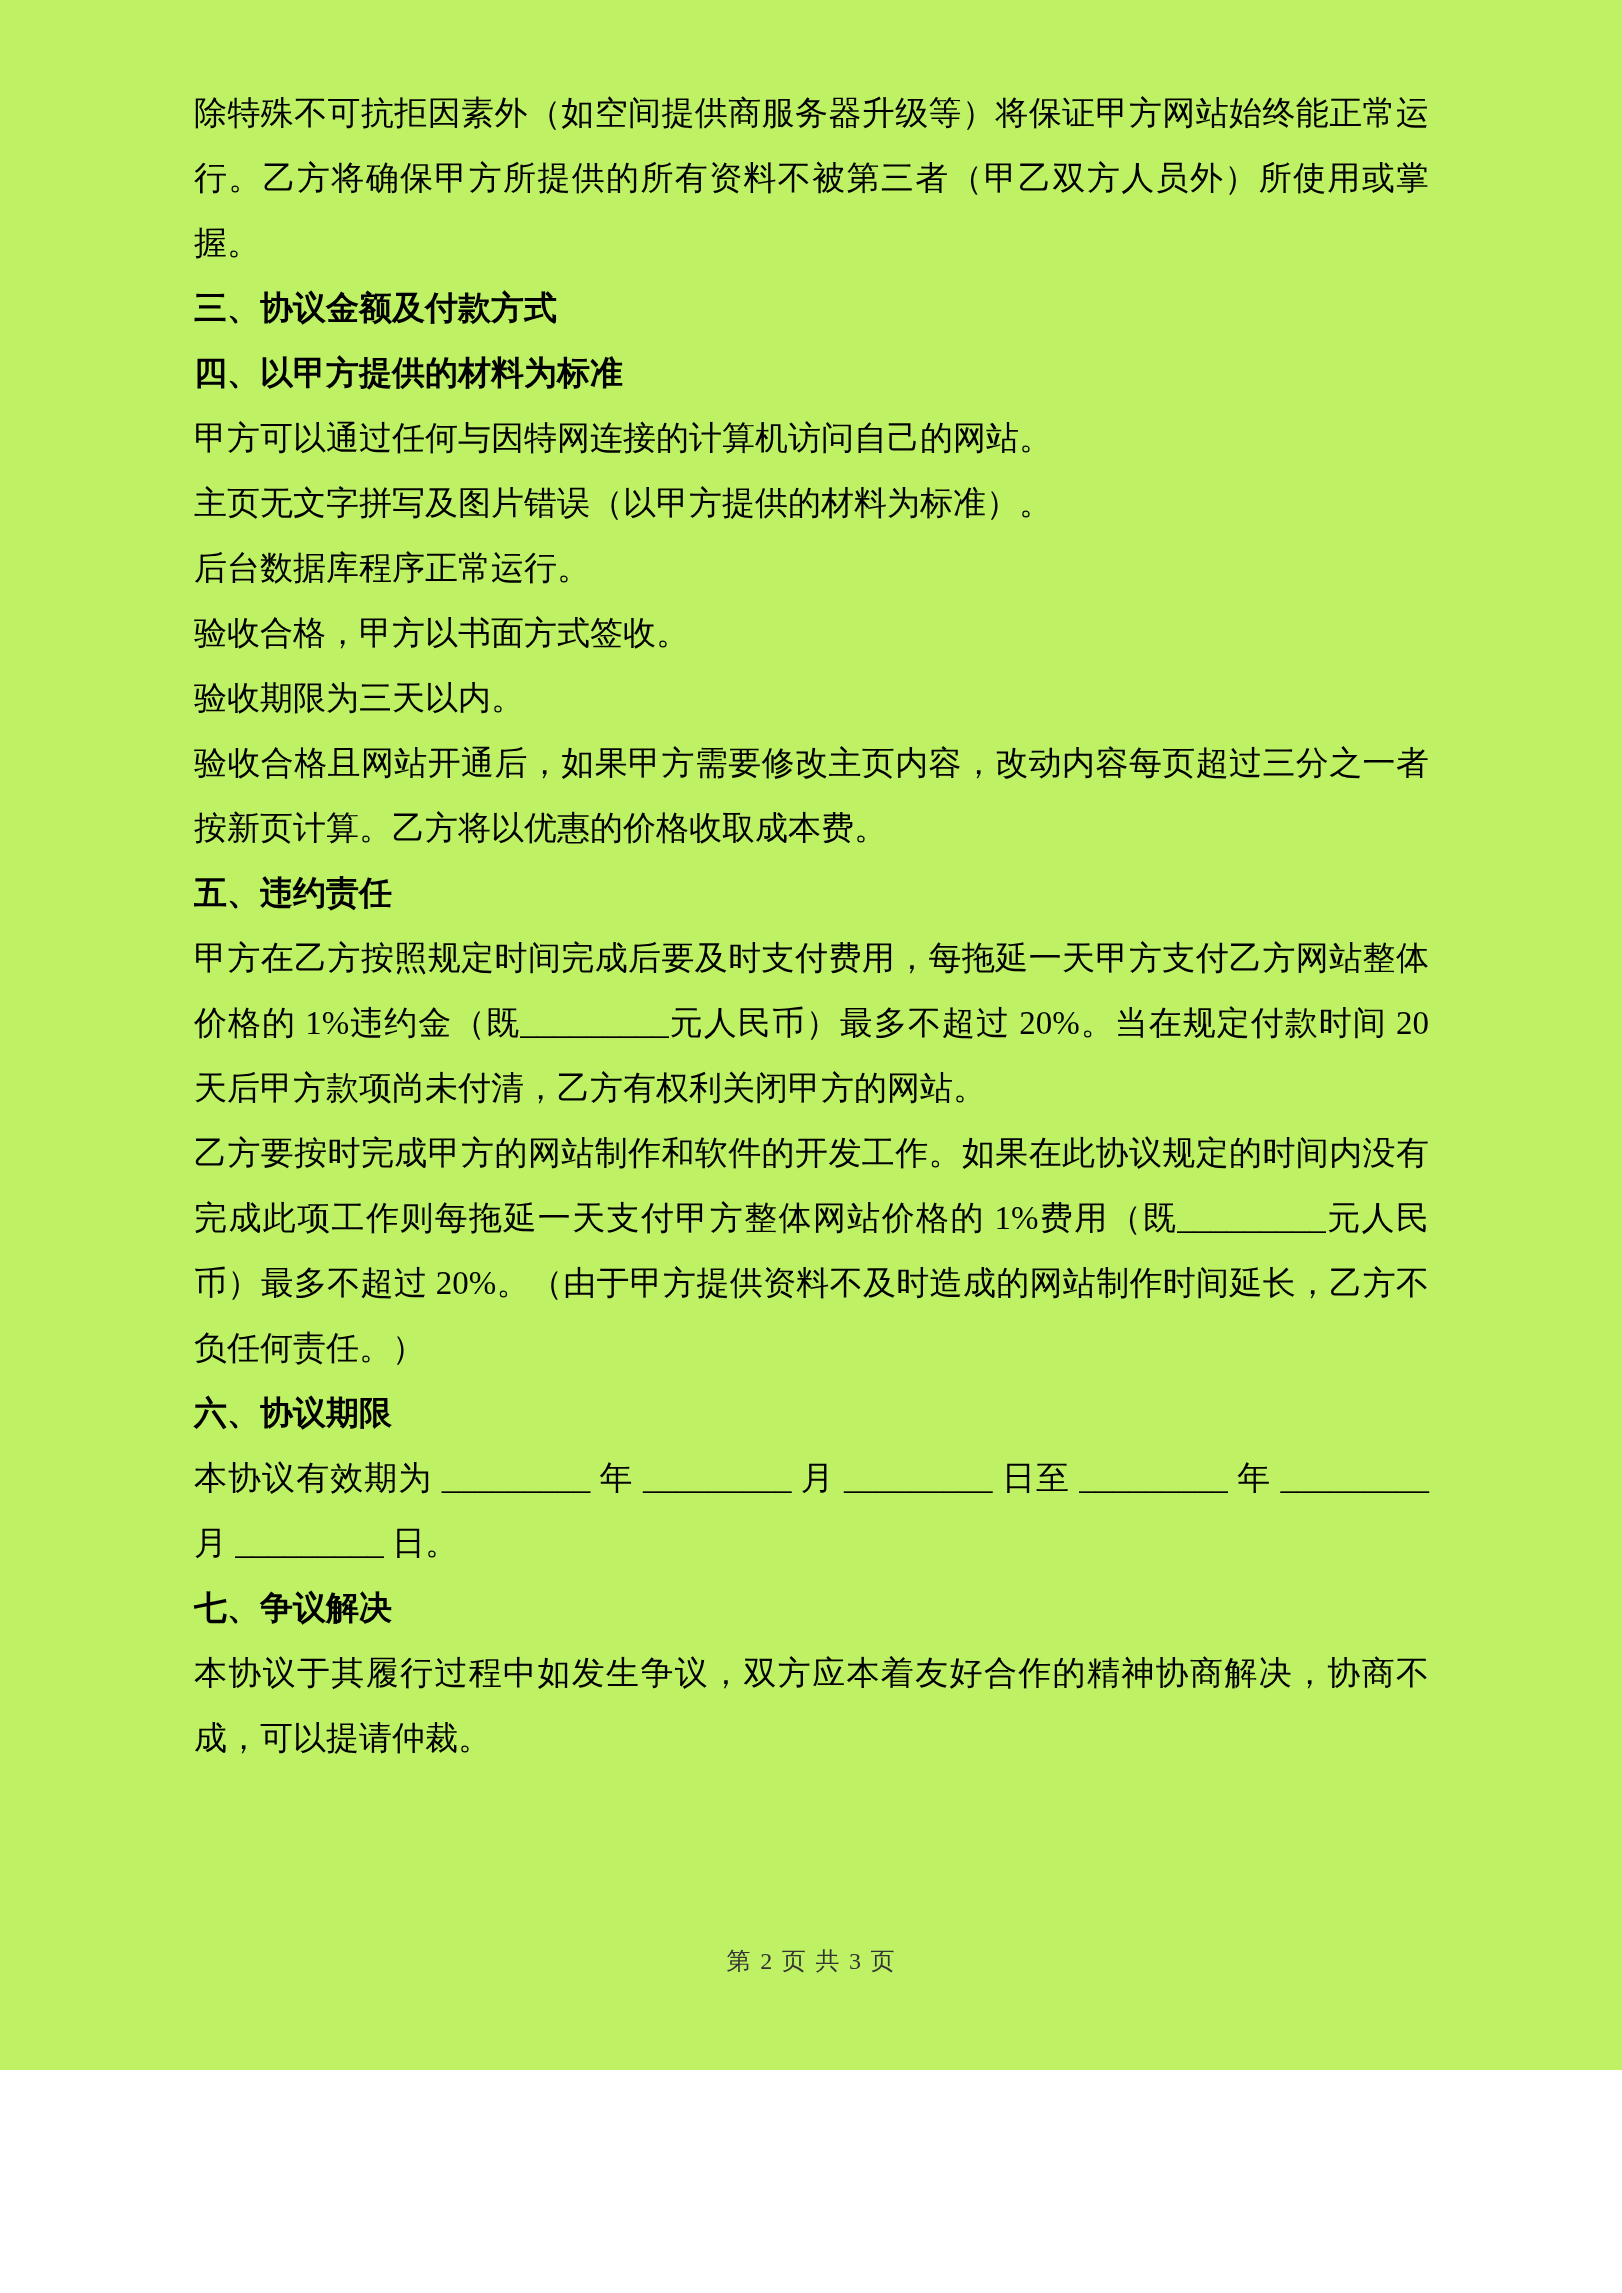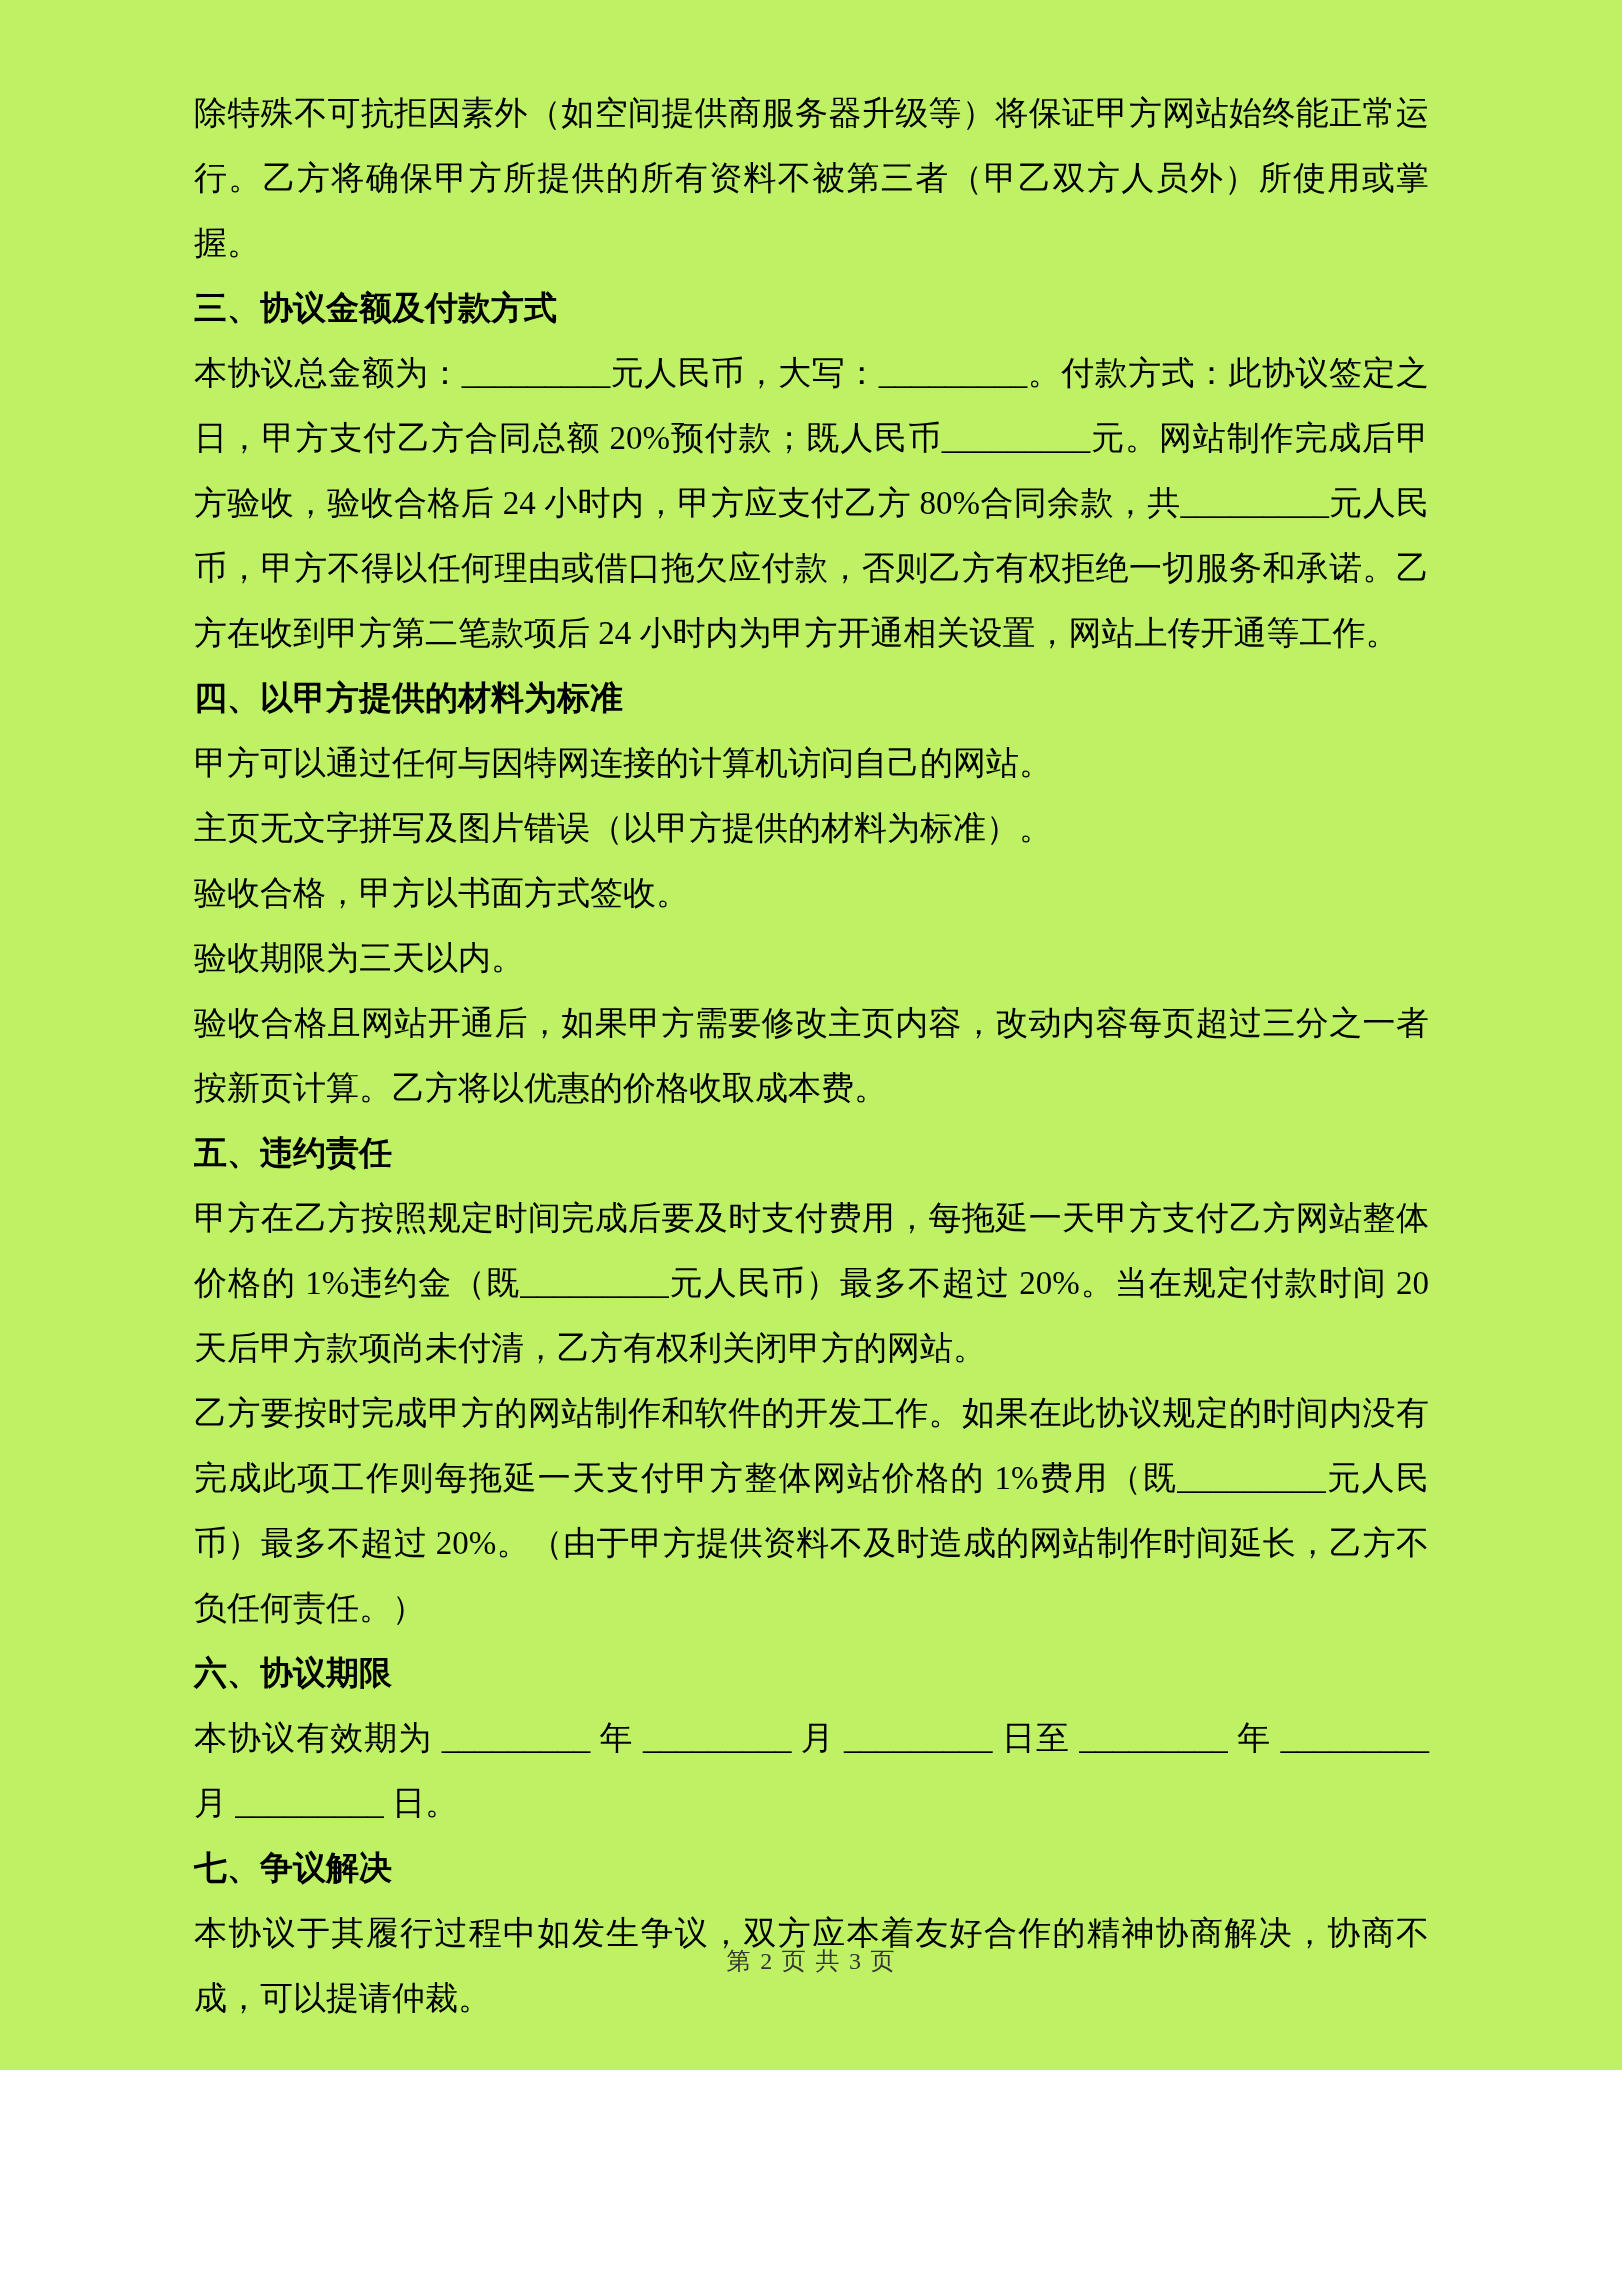--- a/index.html
+++ b/index.html
@@ -44,24 +44,24 @@
     color: #333333;
   }
 </style>
 </head>
 <body>
 
 <div class="page">
   <div class="doc-body">
     <p>除特殊不可抗拒因素外（如空间提供商服务器升级等）将保证甲方网站始终能正常运行。乙方将确保甲方所提供的所有资料不被第三者（甲乙双方人员外）所使用或掌握。</p>
     <h2>三、协议金额及付款方式</h2>
-    <p>本协议总金额为：_________元人民币，大写：_________。付款方式：此协议签定之日，甲方支付乙方合同总额 20%预付款；既人民币_________元。网站制作完成后甲方验收，验收合格后 24 小时内，甲方应支付乙方 80%合同余款，共_________元人民币，甲方不得以任何理由或借口拖欠应付款，否则乙方有权拒绝一切服务和承诺。乙方在收到甲方第二笔款项后 24 小时内为甲方开通相关设置，网站上传开通等工作。</p>
     <h2>四、以甲方提供的材料为标准</h2>
     <p>甲方可以通过任何与因特网连接的计算机访问自己的网站。</p>
     <p>主页无文字拼写及图片错误（以甲方提供的材料为标准）。</p>
+    <p>后台数据库程序正常运行。</p>
     <p>验收合格，甲方以书面方式签收。</p>
     <p>验收期限为三天以内。</p>
     <p>验收合格且网站开通后，如果甲方需要修改主页内容，改动内容每页超过三分之一者按新页计算。乙方将以优惠的价格收取成本费。</p>
     <h2>五、违约责任</h2>
     <p>甲方在乙方按照规定时间完成后要及时支付费用，每拖延一天甲方支付乙方网站整体价格的 1%违约金（既_________元人民币）最多不超过 20%。当在规定付款时间 20 天后甲方款项尚未付清，乙方有权利关闭甲方的网站。</p>
     <p>乙方要按时完成甲方的网站制作和软件的开发工作。如果在此协议规定的时间内没有完成此项工作则每拖延一天支付甲方整体网站价格的 1%费用（既_________元人民币）最多不超过 20%。（由于甲方提供资料不及时造成的网站制作时间延长，乙方不负任何责任。）</p>
     <h2>六、协议期限</h2>
     <p>本协议有效期为 _________ 年 _________ 月 _________ 日至 _________ 年 _________ 月 _________ 日。</p>
     <h2>七、争议解决</h2>
     <p>本协议于其履行过程中如发生争议，双方应本着友好合作的精神协商解决，协商不成，可以提请仲裁。</p>

